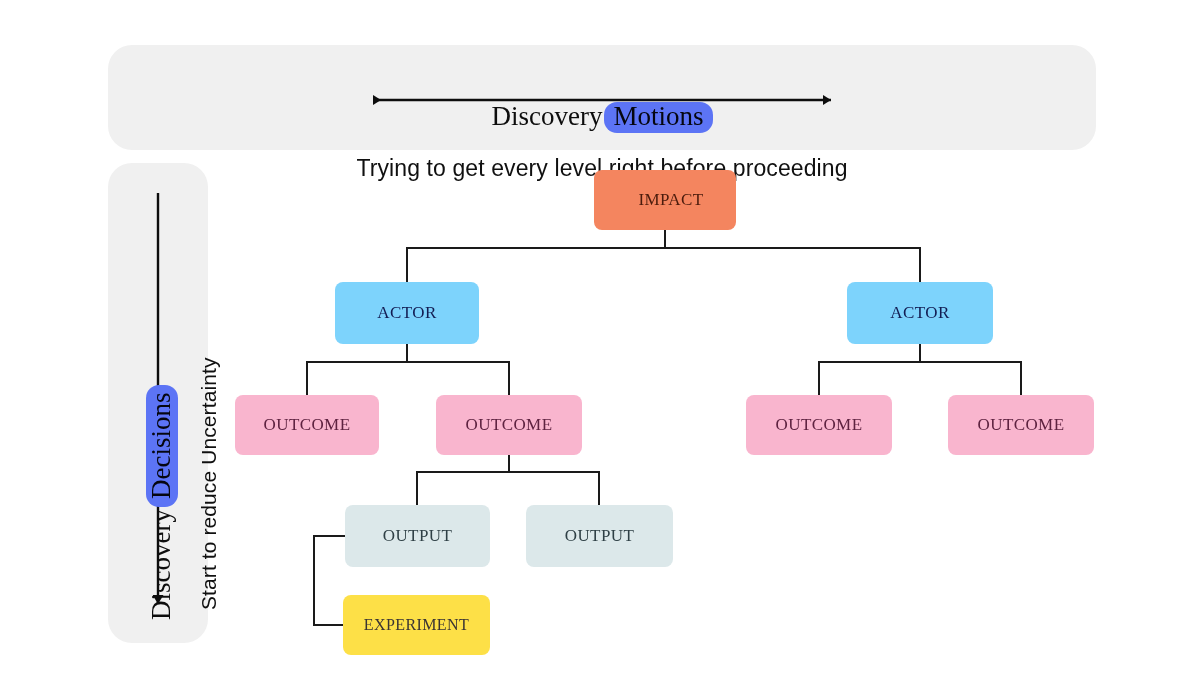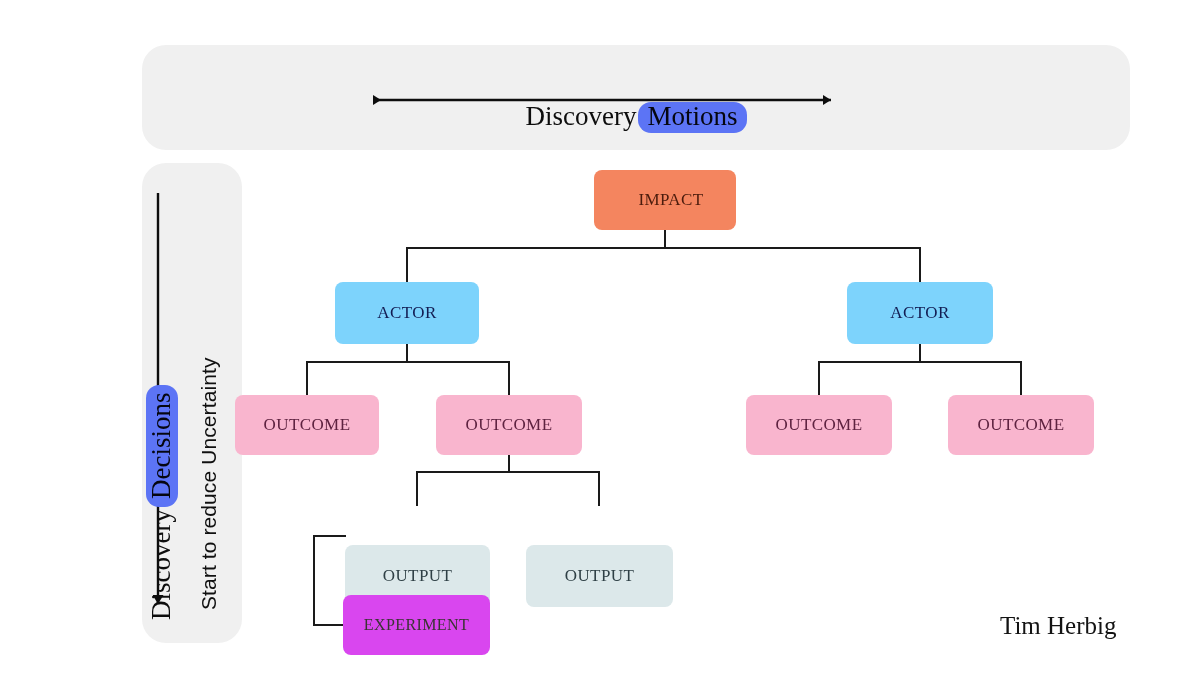--- a/index.html
+++ b/index.html
@@ -22,21 +22,20 @@
     inset: 0;
     width: 1200px;
     height: 675px;
   }
 
   
   .panel {
     position: absolute;
     background: #F0F0F0;
     border-radius: 24px;
-    margin-left: 34px;
   }
   #top-panel {
     left: 108px;
     top: 45px;
     width: 988px;
     height: 105px;
   }
   #left-panel {
     left: 108px;
     top: 163px;
@@ -147,22 +146,22 @@
     align-items: center;
     justify-content: center;
     font-family: "Liberation Serif", serif;
     text-align: center;
     box-sizing: border-box;
     letter-spacing: .4px;
   }
   .node.impact     { background: #F4855F; color: #4a1b0c; }
   .node.actor      { background: #7dd3fc; color: #121c52; }
   .node.outcome    { background: #F9B5CE; color: #5e2240; text-align: right; }
-  .node.output     { background: #DCE8EA; color: #2e3f45; margin-top: 40px; }
-  .node.experiment { background: #d946ef; color: #3a3433; font-family: Liberation Serif, serif; }
+  .node.output     { background: #DCE8EA; color: #2e3f45; }
+  .node.experiment { background: #fde047; color: #3a3433; font-family: Liberation Serif, serif; }
 
   
   #signature {
     position: absolute;
     left: 1000px;
     top: 612px;
     font-family: "Liberation Serif", serif;
     font-size: 25px;
     color: #131313;
     white-space: nowrap;
@@ -170,20 +169,21 @@
 </style>
 </head>
 <body>
 
 <div class="canvas">
 
   <div class="panel" id="top-panel">
     <div class="top-title">
       <span class="plain">Discovery</span><span class="hl-pill">Motions</span>
     </div>
+    <div class="top-sub">Trying to get every level right before proceeding</div>
   </div>
 
   <svg id="top-arrow" viewBox="0 0 988 24" xmlns="http://www.w3.org/2000/svg">
     <defs>
       <marker id="ah-left" markerWidth="10" markerHeight="10" refX="8" refY="5" orient="auto-start-reverse" markerUnits="userSpaceOnUse">
         <path d="M8,0 L0,5 L8,10 Z" fill="#0d0d0d"></path>
       </marker>
       <marker id="ah-right" markerWidth="10" markerHeight="10" refX="8" refY="5" orient="auto" markerUnits="userSpaceOnUse">
         <path d="M0,0 L8,5 L0,10 Z" fill="#0d0d0d"></path>
       </marker>
@@ -239,15 +239,14 @@
       <div class="node actor" style="left: 847px; top: 282px; width: 146px; height: 62px; font-size: 17px;">ACTOR</div>
       <div class="node outcome" style="left: 235px; top: 395px; width: 144px; height: 60px; font-size: 17px;">OUTCOME</div>
       <div class="node outcome" style="left: 436px; top: 395px; width: 146px; height: 60px; font-size: 17px;">OUTCOME</div>
       <div class="node outcome" style="left: 746px; top: 395px; width: 146px; height: 60px; font-size: 17px;">OUTCOME</div>
       <div class="node outcome" style="left: 948px; top: 395px; width: 146px; height: 60px; font-size: 17px;">OUTCOME</div>
       <div class="node output" style="left: 345px; top: 505px; width: 145px; height: 62px; font-size: 17px;">OUTPUT</div>
       <div class="node output" style="left: 526px; top: 505px; width: 147px; height: 62px; font-size: 17px;">OUTPUT</div>
       <div class="node experiment" style="left: 343px; top: 595px; width: 147px; height: 60px; font-size: 16px;">EXPERIMENT</div>
     </div>
 
-  <div id="signature">Tim Herbig</div>
 
 </div>
 
 </body></html>

